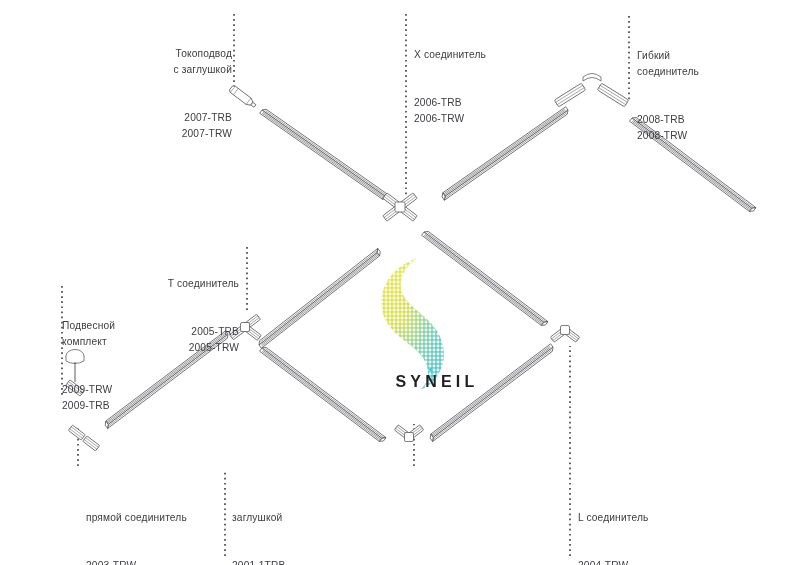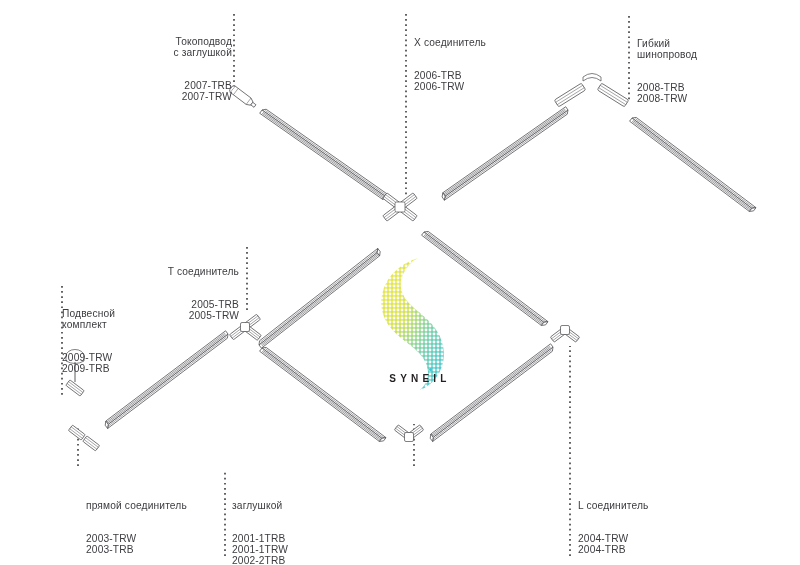--- a/index.html
+++ b/index.html
@@ -24,21 +24,21 @@
     left: 0;
     top: 0;
     width: 800px;
     height: 565px;
     pointer-events: none;
   }
   .callout {
     position: absolute;
     color: #3c3c41;
     font-size: 10.2px;
-    line-height: 11px;
+    line-height: 16px;
     letter-spacing: 0.15px;
     white-space: pre;
   }
   .callout .title {
     display: block;
     white-space: pre-line;
   }
   .callout .codes {
     display: block;
     white-space: pre-line;
@@ -53,25 +53,25 @@
   }
   .logo-wrap {
     position: absolute;
     left: 355px;
     top: 248px;
     width: 130px;
     height: 150px;
   }
   .logo-text {
     position: absolute;
-    left: 0;
+    left: 17px;
     top: 125px;
     width: 130px;
     text-align: center;
-    font-size: 10px;
+    font-size: 16px;
     letter-spacing: 4.2px;
     color: #231f20;
     font-weight: 700;
   }
   .logo-dot {
     position: absolute;
     left: 74px;
     top: 120px;
     width: 3px;
     height: 3px;
@@ -288,21 +288,21 @@
   </div>
 
   <div class="callout align-left" style="left:414px; top:15px; width:140px;">
     <span class="title">X соединитель</span>
     <span class="codes">2006-TRB
 2006-TRW</span>
   </div>
 
   <div class="callout align-left" style="left:637px; top:16px; width:130px;">
     <span class="title">Гибкий
-шинопровод</span>
+соединитель</span>
     <span class="codes">2008-TRB
 2008-TRW</span>
   </div>
 
   <div class="callout align-right" style="left:125px; top:244px; width:114px;">
     <span class="title">T соединитель</span>
     <span class="codes">2005-TRB
 2005-TRW</span>
   </div>
 

